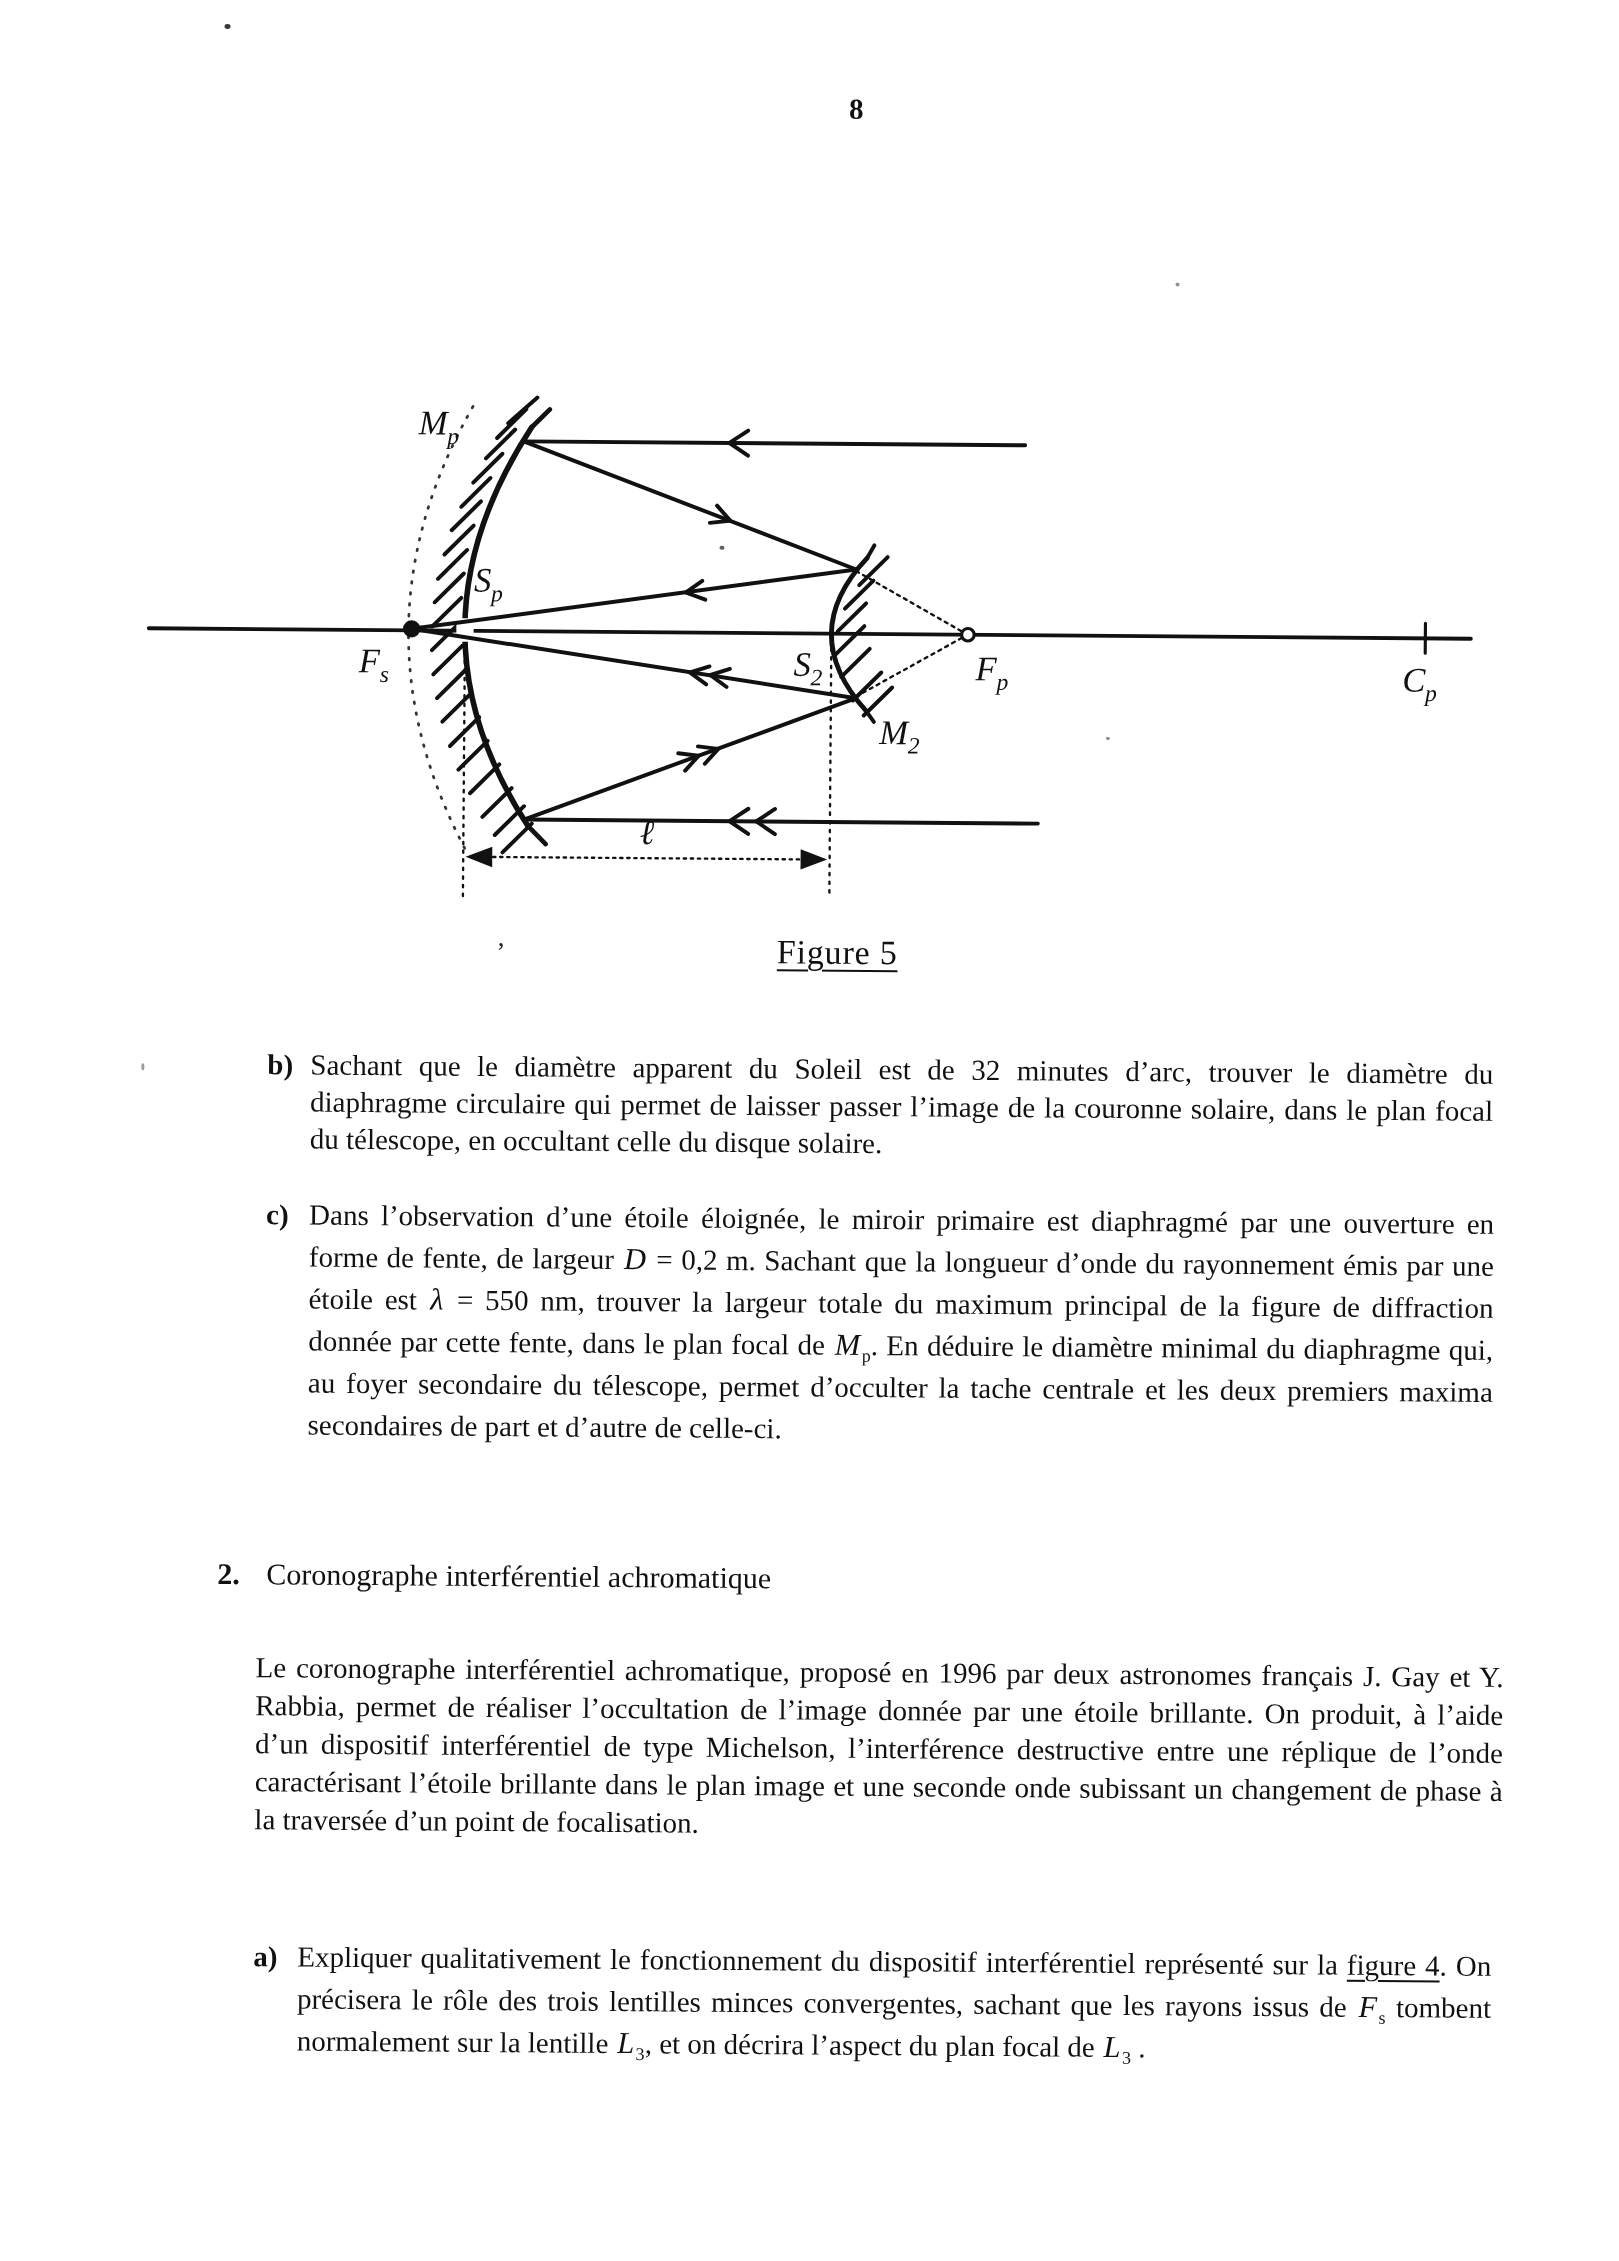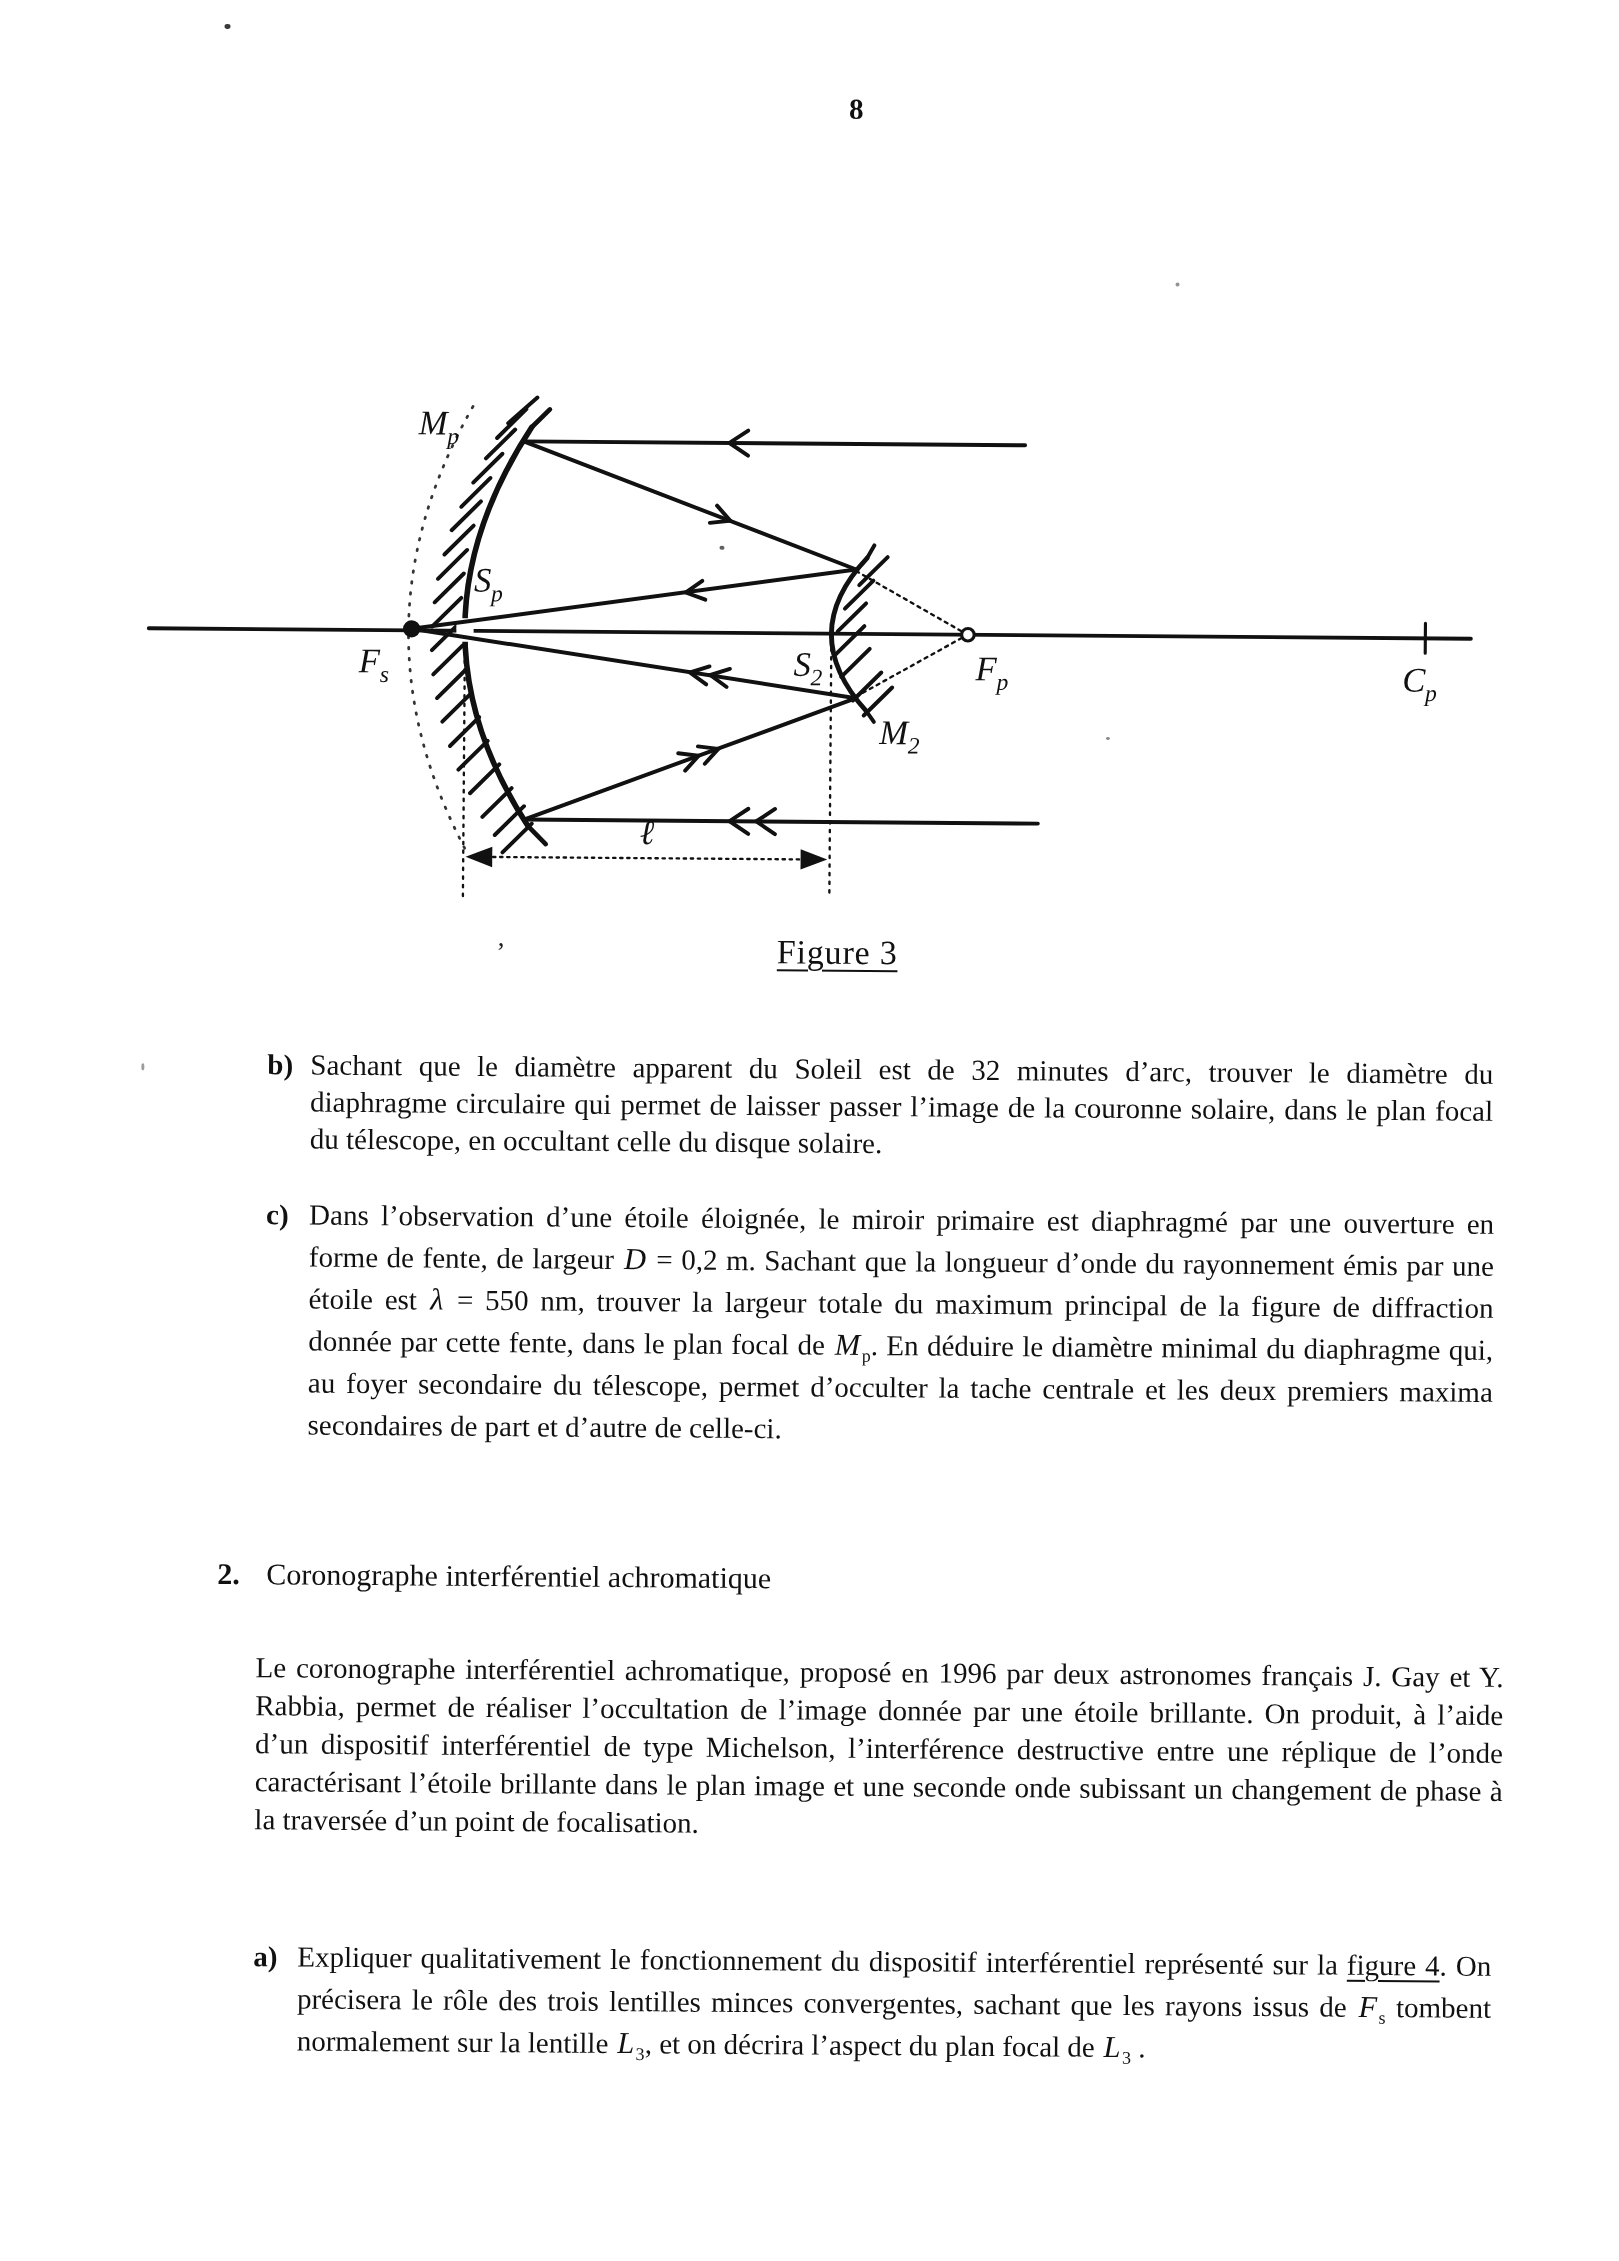--- a/index.html
+++ b/index.html
@@ -162,21 +162,21 @@
       <text class="fig-label" x="424" y="252"><tspan>S</tspan><tspan class="fig-sub" dy="12">p</tspan></text>
       <text class="fig-label" x="278" y="356"><tspan>F</tspan><tspan class="fig-sub" dy="12">s</tspan></text>
       <text class="fig-label" x="832" y="356"><tspan>S</tspan><tspan class="fig-sub" dy="12">2</tspan></text>
       <text class="fig-label" x="942" y="442"><tspan>M</tspan><tspan class="fig-sub" dy="12">2</tspan></text>
       <text class="fig-label" x="1064" y="360"><tspan>F</tspan><tspan class="fig-sub" dy="12">p</tspan></text>
       <text class="fig-label" x="1608" y="370"><tspan>C</tspan><tspan class="fig-sub" dy="12">p</tspan></text>
       <text class="fig-label" x="638" y="572" font-size="46">ℓ</text>
     </svg>
 
     <div class="figure-caption">
-      <span class="cap-inner">Figure 3</span>
+      <span class="cap-inner">Figure 5</span>
     </div>
     <span class="stray-mark">’</span>
 
     <div class="item item-b body-text">
       <span class="item-label">b)</span>
       <div class="item-text">
         <span>Sachant que le diamètre apparent du Soleil est de 32 minutes d’arc, trouver le diamètre du diaphragme circulaire qui permet de laisser passer l’image de la couronne solaire, dans le plan focal du télescope, en occultant celle du disque solaire.</span>
       </div>
     </div>
 

